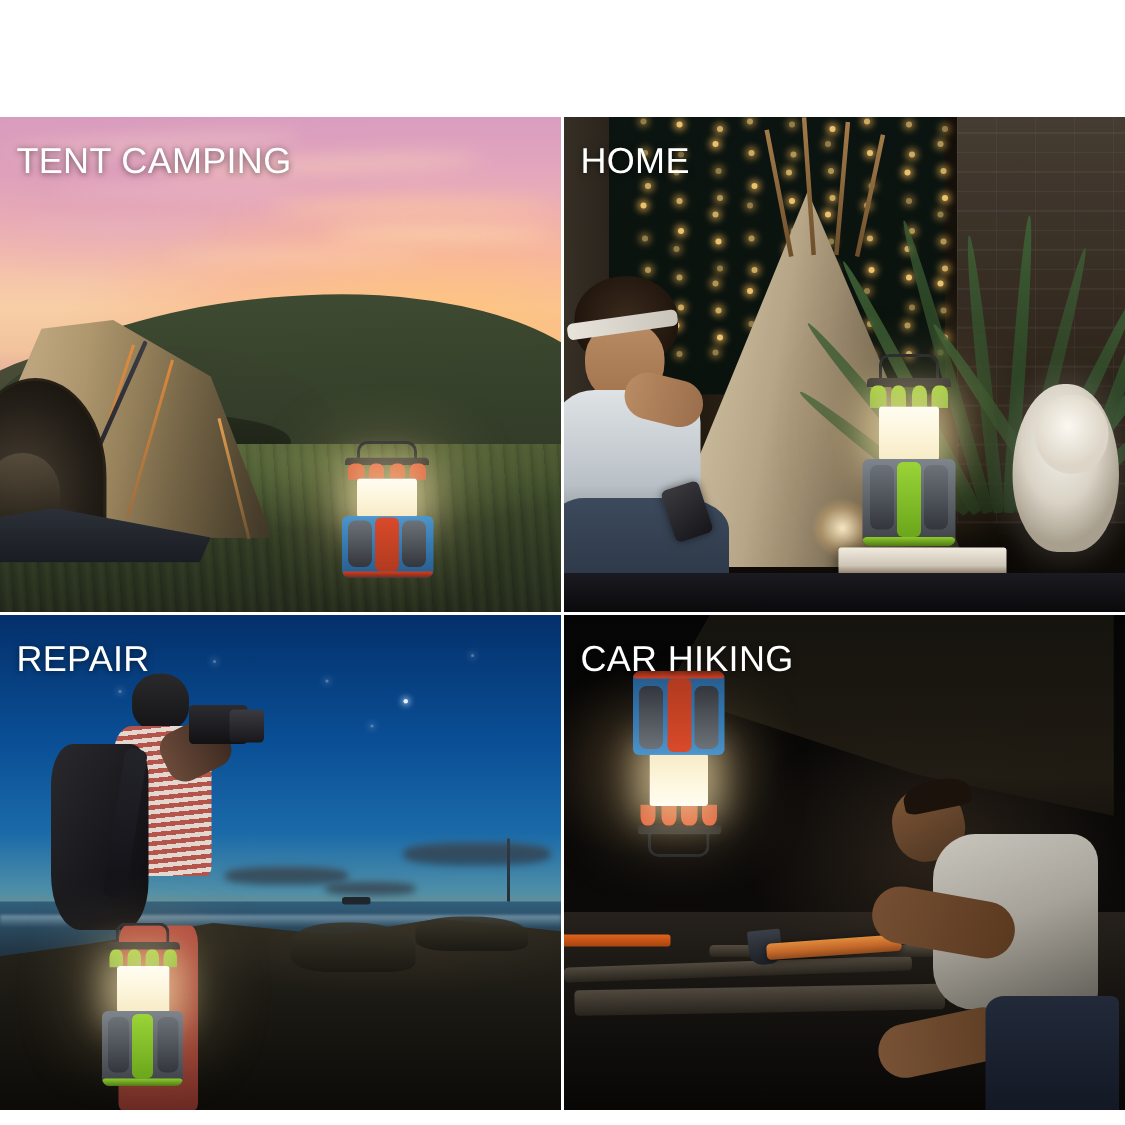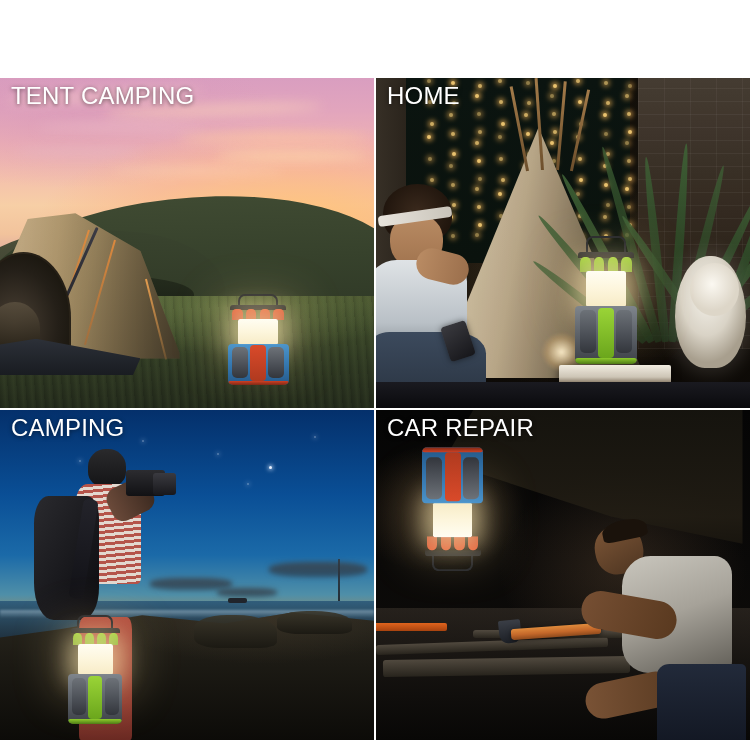--- a/index.html
+++ b/index.html
@@ -53,21 +53,21 @@
     gap: 2px 2px;
     background: #ffffff;
   }
   .cell {
     position: relative;
     overflow: hidden;
   }
   .cell-label {
     position: absolute;
     left: 11px;
-    top: 4px;
+    top: 16px;
     z-index: 40;
     color: #ffffff;
     font-family: "Liberation Sans", sans-serif;
     font-size: 24px;
     font-weight: 400;
     letter-spacing: 0.2px;
     text-shadow: 0 1px 4px rgba(0,0,0,0.55);
     white-space: nowrap;
   }
 
@@ -922,21 +922,21 @@
         </div>
         <div class="glow"></div>
         <div class="body">
           <div class="panel-l"></div>
           <div class="center"></div>
           <div class="panel-r"></div>
           <div class="foot"></div>
         </div>
       </div>
 
-      <div class="cell-label">CAMPING</div>
+      <div class="cell-label">REPAIR</div>
     <div class="hike-star" style="left: 38%; top: 9%; opacity: 0.35; width: 2px; height: 2px;"></div>
         <div class="hike-star" style="left: 58%; top: 13%; opacity: 0.35; width: 2px; height: 2px;"></div>
         <div class="hike-star" style="left: 84%; top: 8%; opacity: 0.35; width: 2px; height: 2px;"></div>
         <div class="hike-star" style="left: 21%; top: 15%; opacity: 0.35; width: 2px; height: 2px;"></div>
         <div class="hike-star" style="left: 66%; top: 22%; opacity: 0.35; width: 2px; height: 2px;"></div>
       </div>
 
     <div class="cell scene-car">
       <div class="car-hood"></div>
       <div class="car-engine"></div>
@@ -969,17 +969,17 @@
         </div>
         <div class="glow"></div>
         <div class="body">
           <div class="panel-l"></div>
           <div class="center"></div>
           <div class="panel-r"></div>
           <div class="foot"></div>
         </div>
       </div>
 
-      <div class="cell-label">CAR REPAIR</div>
+      <div class="cell-label">CAR HIKING</div>
     </div>
 
   </div>
 </div>
 
 </body></html>

